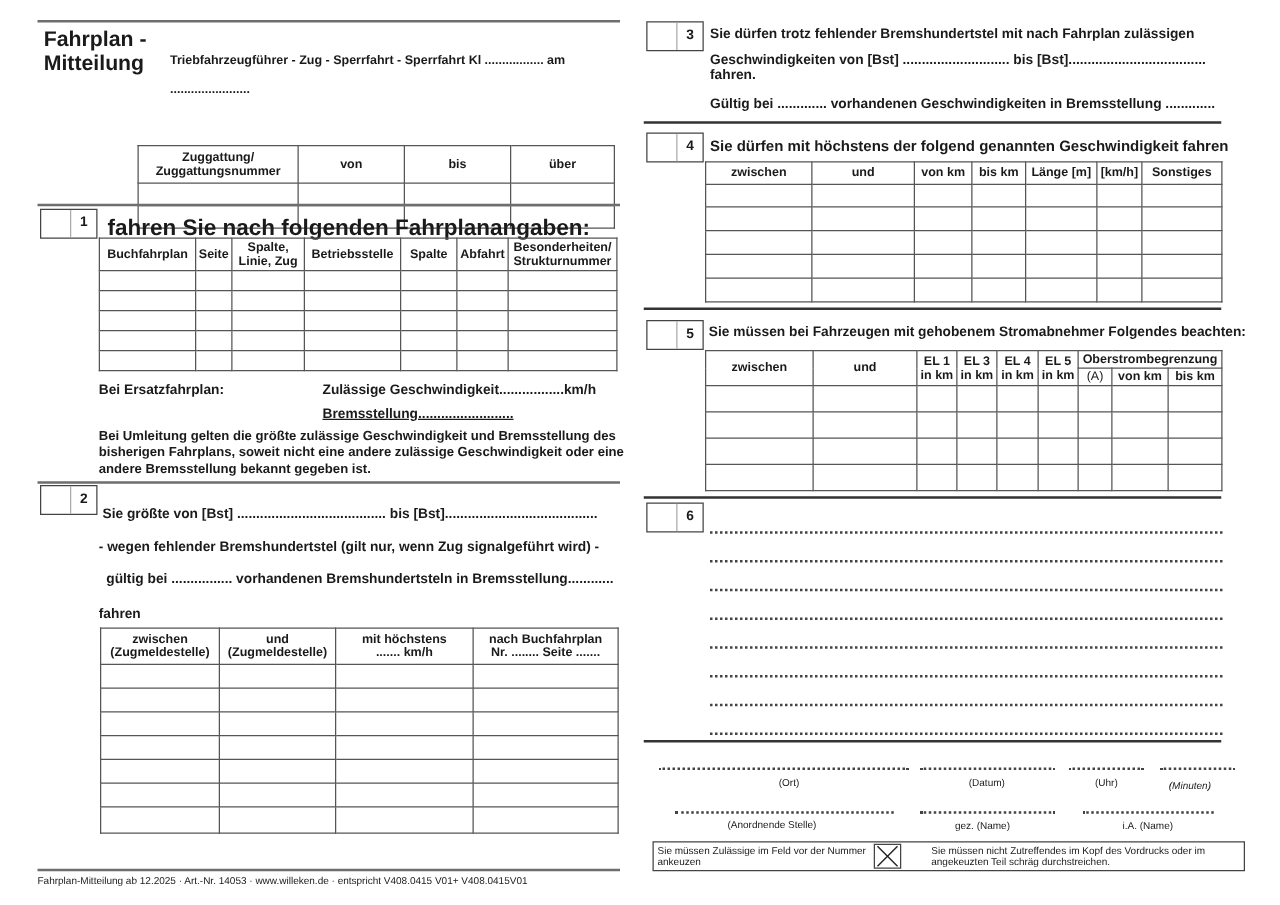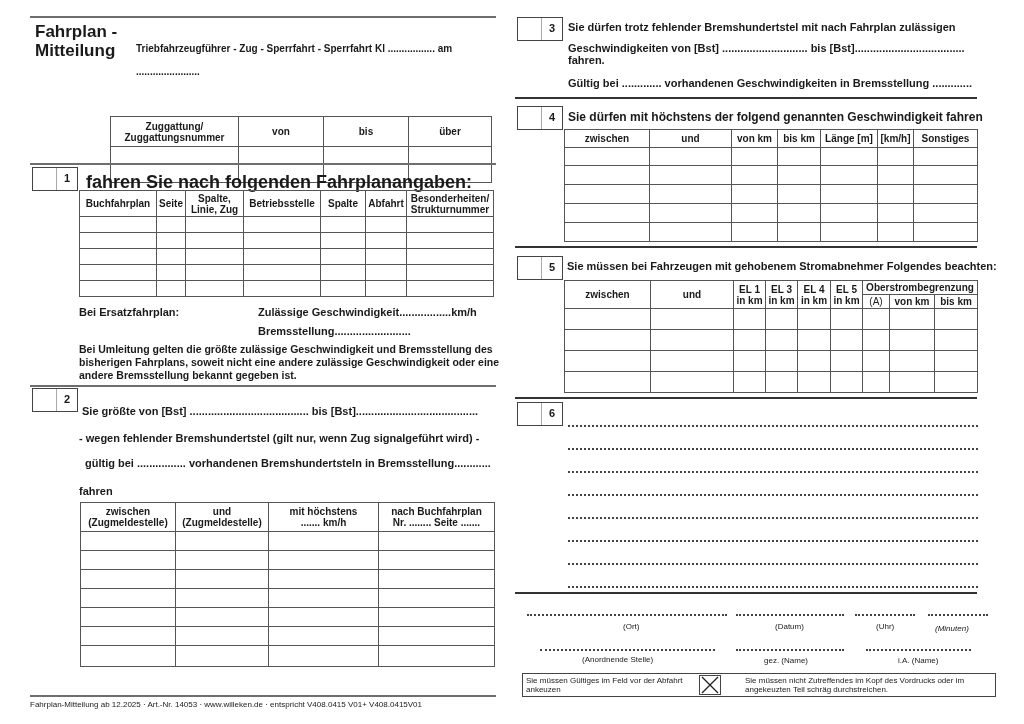--- a/index.html
+++ b/index.html
@@ -146,21 +146,21 @@
         <td></td>
         <td></td>
         <td></td>
         <td></td>
       </tr>
 </tbody>
   </table>
 
 <div class="t" style="left:79px;top:306px;">Bei Ersatzfahrplan:</div>
 <div class="t" style="left:258px;top:306px;">Zulässige Geschwindigkeit.................km/h</div>
-<div class="t" style="left:258px;top:325px;">Bremsstellung.........................</div>
+<div class="t" style="left:258px;top:325px;text-decoration:underline;">Bremsstellung.........................</div>
 <div class="t" style="left:79px;top:343px;font-size:10.5px;">Bei Umleitung gelten die größte zulässige Geschwindigkeit und Bremsstellung des</div>
 <div class="t" style="left:79px;top:356px;font-size:10.5px;">bisherigen Fahrplans, soweit nicht eine andere zulässige Geschwindigkeit oder eine</div>
 <div class="t" style="left:79px;top:369px;font-size:10.5px;">andere Bremsstellung bekannt gegeben ist.</div>
 
 <div class="hr" style="left:30px;top:385px;width:466px;"></div>
 
 <div class="numbox" style="left:32px;top:388px;">
   <div class="chk"></div>
   <div class="num">2</div>
 </div>
@@ -449,21 +449,21 @@
 <div class="lbl" style="left:935px;top:624px;font-style:italic;">(Minuten)</div>
 
 <div class="dots" style="left:540px;top:649px;width:175px;"></div>
 <div class="dots" style="left:736px;top:649px;width:108px;"></div>
 <div class="dots" style="left:866px;top:649px;width:105px;"></div>
 <div class="lbl" style="left:582px;top:655px;text-align:center;">(Anordnende Stelle)</div>
 <div class="lbl" style="left:764px;top:656px;">gez. (Name)</div>
 <div class="lbl" style="left:898px;top:656px;">i.A. (Name)</div>
 
 <div class="legend">
-  <div class="l1">Sie müssen Gültiges im Feld vor der Abfahrt ankeuzen</div>
+  <div class="l1">Sie müssen Zulässige im Feld vor der Nummer ankeuzen</div>
   <div class="x">
     <svg width="20" height="18" viewBox="0 0 20 18" style="position:absolute;left:0;top:0;">
       <line x1="2" y1="1" x2="18" y2="17" stroke="#222" stroke-width="1.2"></line>
       <line x1="18" y1="1" x2="2" y2="17" stroke="#222" stroke-width="1.2"></line>
     </svg>
   </div>
   <div class="l2">Sie müssen nicht Zutreffendes im Kopf des Vordrucks oder im angekeuzten Teil schräg durchstreichen.</div>
 </div>
 
 </body></html>

